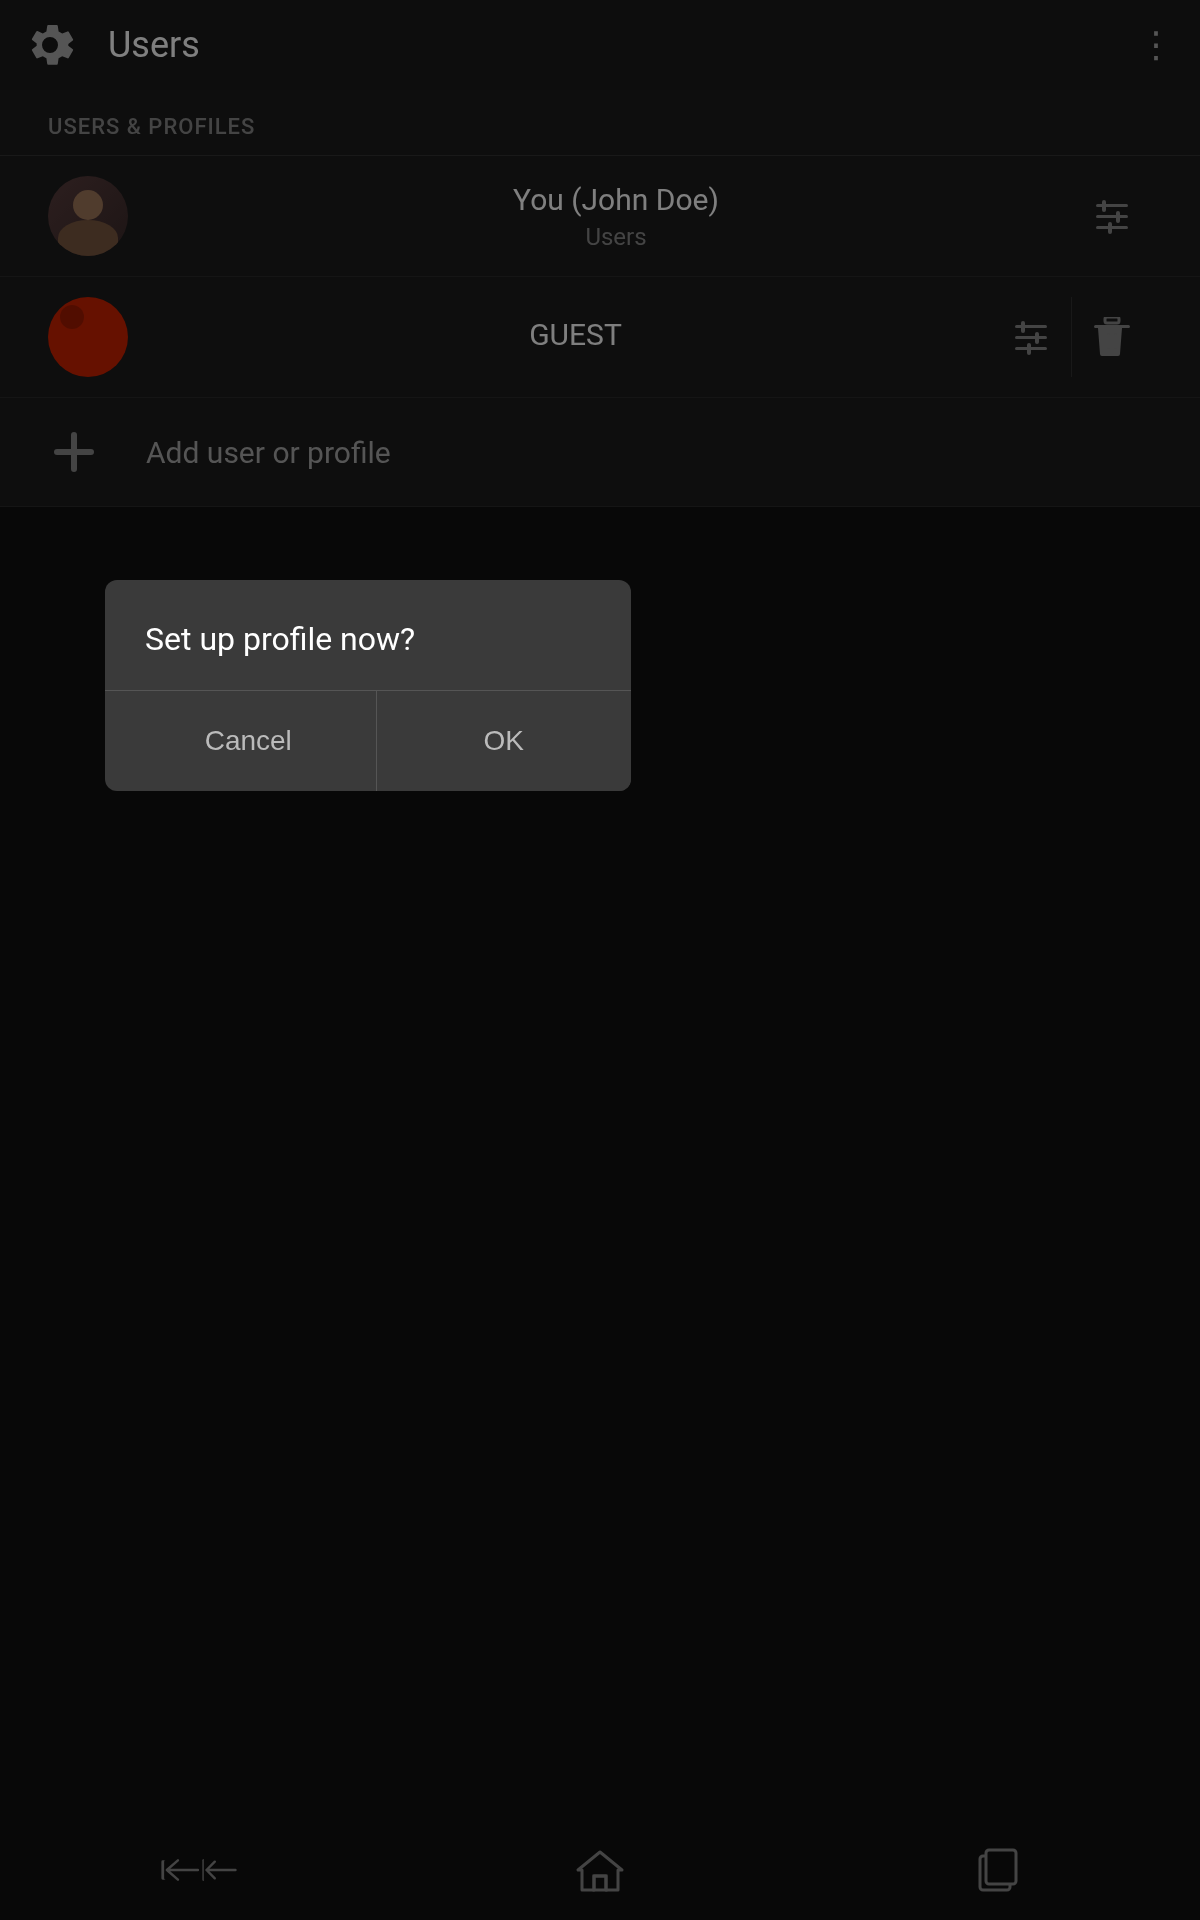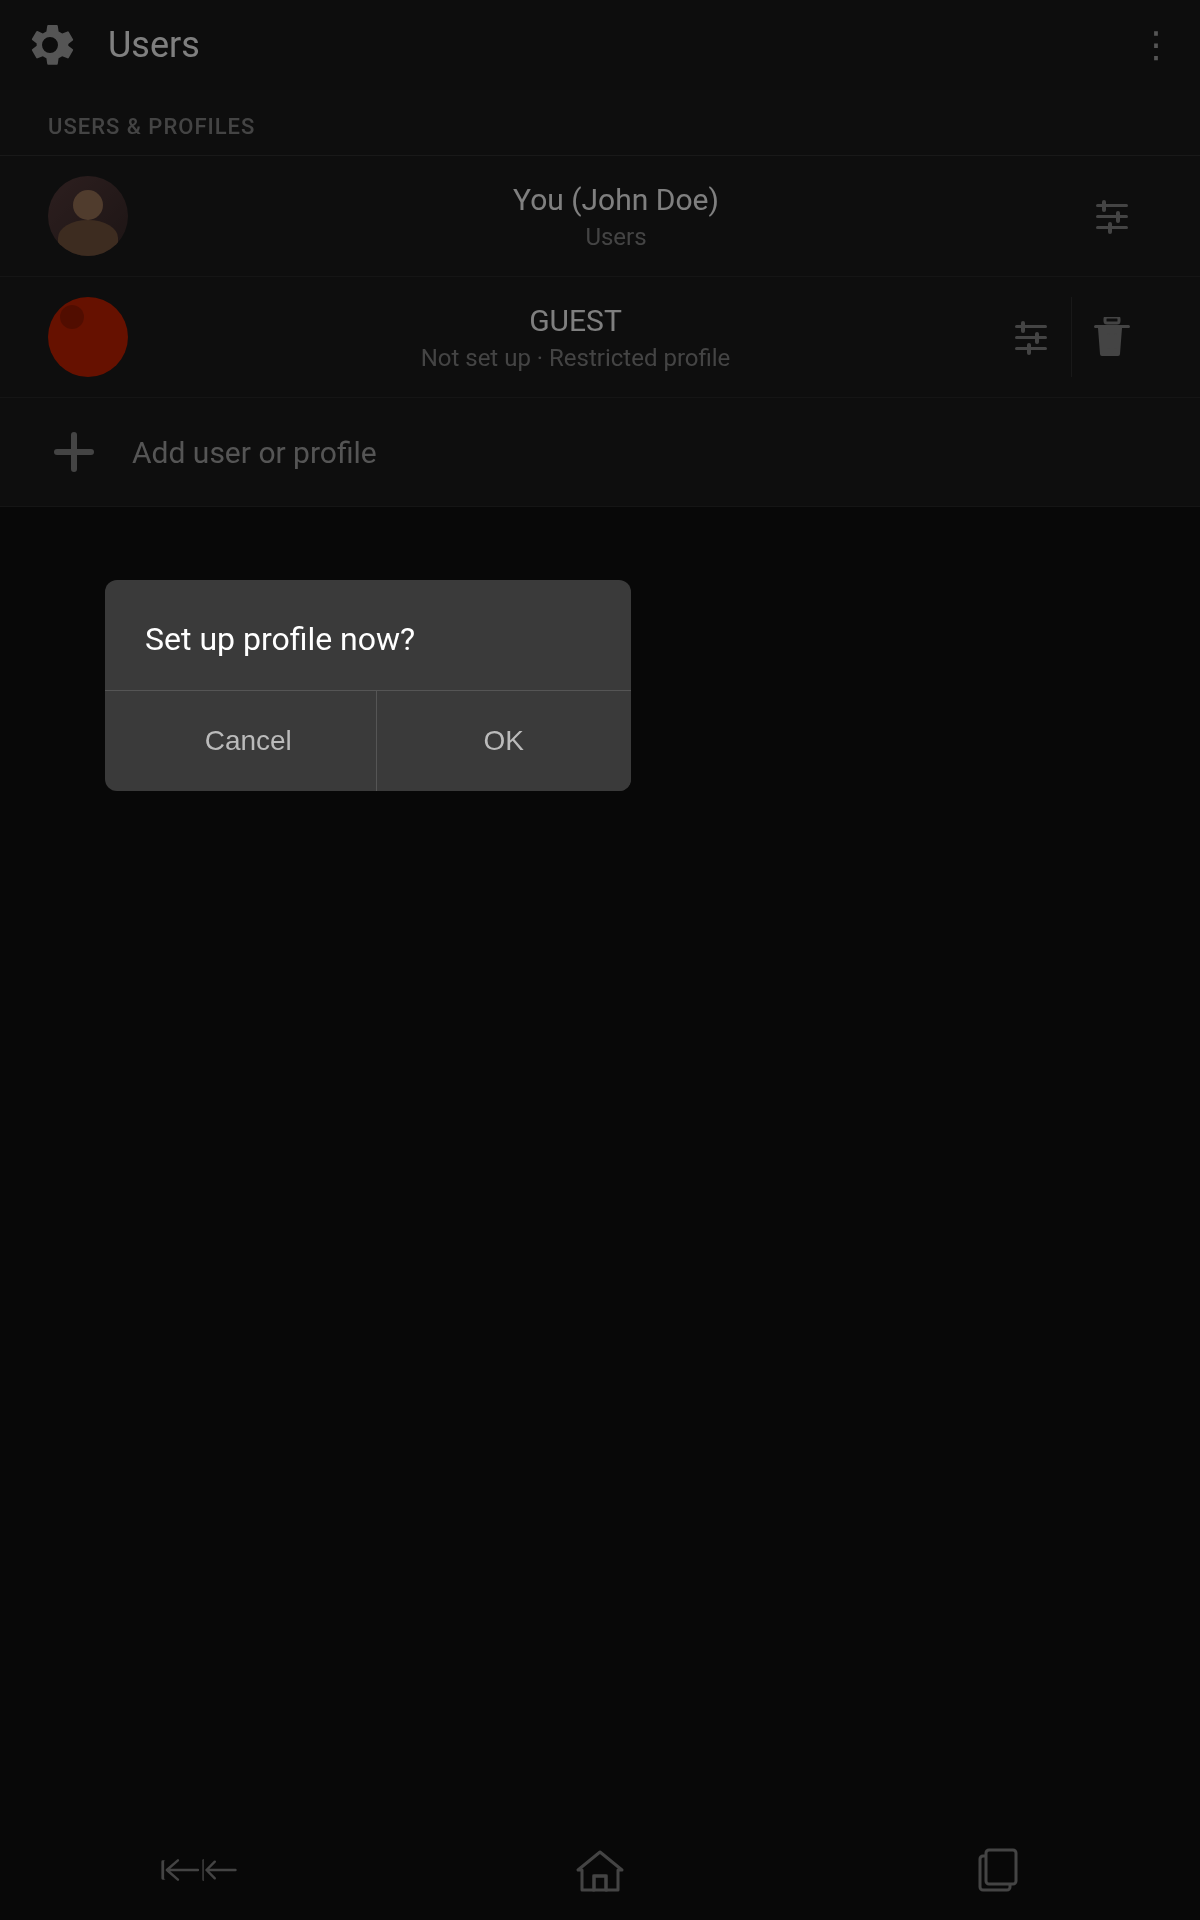--- a/index.html
+++ b/index.html
@@ -200,20 +200,21 @@
     .plus-icon {
       width: 52px;
       height: 52px;
       color: #888888;
     }
 
     .add-user-text {
       font-size: 30px;
       color: #aaaaaa;
       font-weight: 400;
+      margin-left: 14px;
     }
 
     
     .scrim {
       position: absolute;
       top: 0;
       left: 0;
       width: 100%;
       height: 100%;
       background-color: rgba(0, 0, 0, 0.5);
@@ -328,21 +329,20 @@
       </div>
     </div>
   </div>
 
   <div class="user-row">
     <div class="avatar avatar-guest">
       <div class="avatar-guest-inner"></div>
     </div>
     <div class="user-info">
       <div class="user-name">GUEST</div>
-      <div class="user-subtitle">Not set up · Restricted profile</div>
     </div>
     <div class="user-actions">
       <div class="action-btn">
         <svg class="sliders-svg" viewBox="0 0 40 40" fill="#888888">
           <rect x="4" y="8" width="32" height="3" rx="1.5"></rect>
           <rect x="4" y="19" width="32" height="3" rx="1.5"></rect>
           <rect x="4" y="30" width="32" height="3" rx="1.5"></rect>
           <rect x="10" y="4" width="4" height="12" rx="2"></rect>
           <rect x="24" y="15" width="4" height="12" rx="2"></rect>
           <rect x="16" y="26" width="4" height="12" rx="2"></rect>

